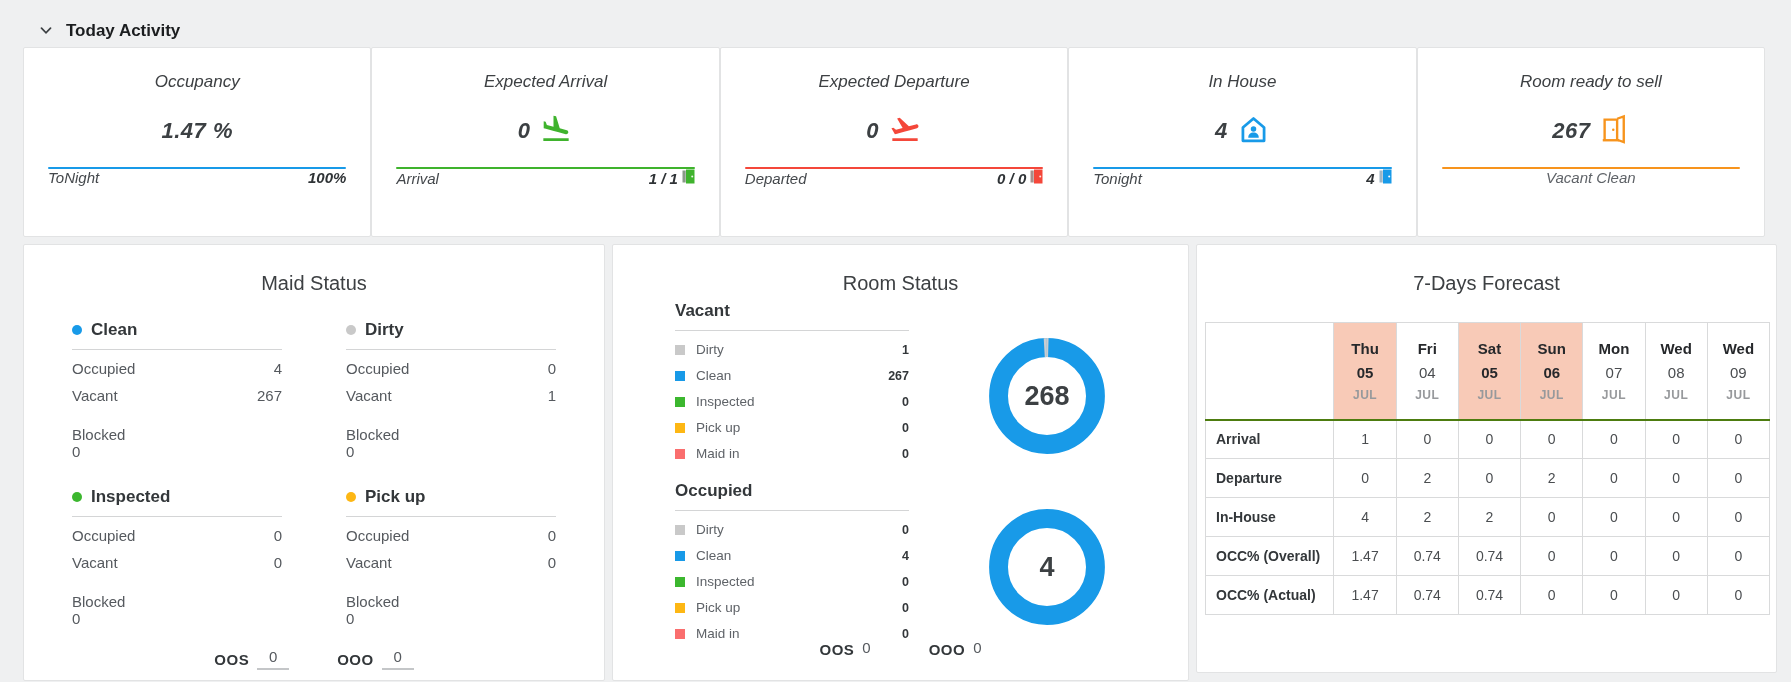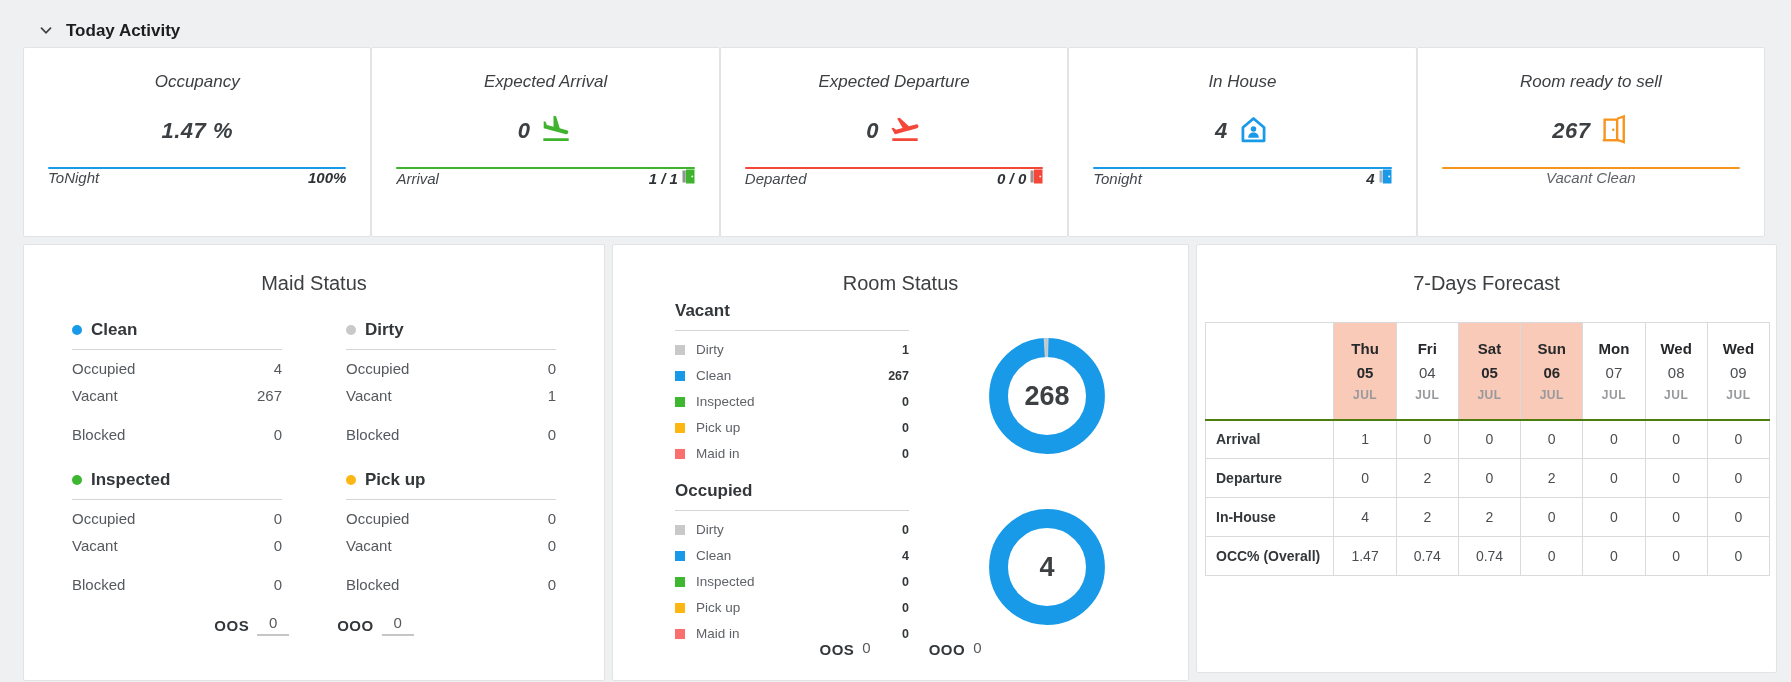--- a/index.html
+++ b/index.html
@@ -36,21 +36,21 @@
   .panel-forecast { width:581px; height:429px; }
   .panel-title { text-align:center; font-size:20px; font-weight:500; color:#3d4043; margin-top:27px; }
 
   
   .ms-grid { display:grid; grid-template-columns:1fr 1fr; column-gap:64px; row-gap:27px; padding:0 48px; margin-top:25px; }
   .ms-head { display:flex; align-items:center; gap:9px; font-size:17px; font-weight:700; color:#33373a; padding-bottom:9px; border-bottom:1px solid #d4d5d6; }
   .dot { width:10px; height:10px; border-radius:50%; }
   .dot-blue { background:#189ae8; } .dot-gray { background:#c9c9c9; }
   .dot-green { background:#3cb72f; } .dot-amber { background:#fdb714; }
   .ms-row { display:flex; justify-content:space-between; font-size:15px; color:#55595e; padding-top:10px; }
-  .ms-row.blocked { padding-top:22px; }
+  .ms-row.blocked { padding-top:22px;flex-direction:column; }
   .ms-foot { margin-top:21px; display:flex; justify-content:center; gap:48px; align-items:flex-start; }
   .oos-item { display:flex; align-items:center; gap:8px; }
   .oos-label { font-size:15px; font-weight:700; color:#33373a; letter-spacing:.5px; }
   .oos-val { display:inline-block; min-width:32px; text-align:center; font-size:15px; color:#55595e; border-bottom:2px solid #c4c6c8; padding-bottom:3px; cursor:pointer; }
 
   
   .rs-legend { position:absolute; left:62px; top:56px; width:234px; }
   .rs-group-head { font-size:17px; font-weight:700; color:#33373a; padding-bottom:9px; border-bottom:1px solid #d4d5d6; }
   .rs-group-head.second { margin-top:20px; }
   .rs-item { display:flex; align-items:center; padding-top:11px; }
@@ -477,17 +477,27 @@
         <tr>
           <td class="rlabel">OCC% (Overall)</td>
           <td>1.47</td>
           <td>0.74</td>
           <td>0.74</td>
           <td>0</td>
           <td>0</td>
           <td>0</td>
           <td>0</td>
         </tr>
+        <tr>
+          <td class="rlabel">OCC% (Actual)</td>
+          <td>1.47</td>
+          <td>0.74</td>
+          <td>0.74</td>
+          <td>0</td>
+          <td>0</td>
+          <td>0</td>
+          <td>0</td>
+        </tr>
       </tbody>
     </table>
   </div>
 
 </div>
 
 </body></html>

